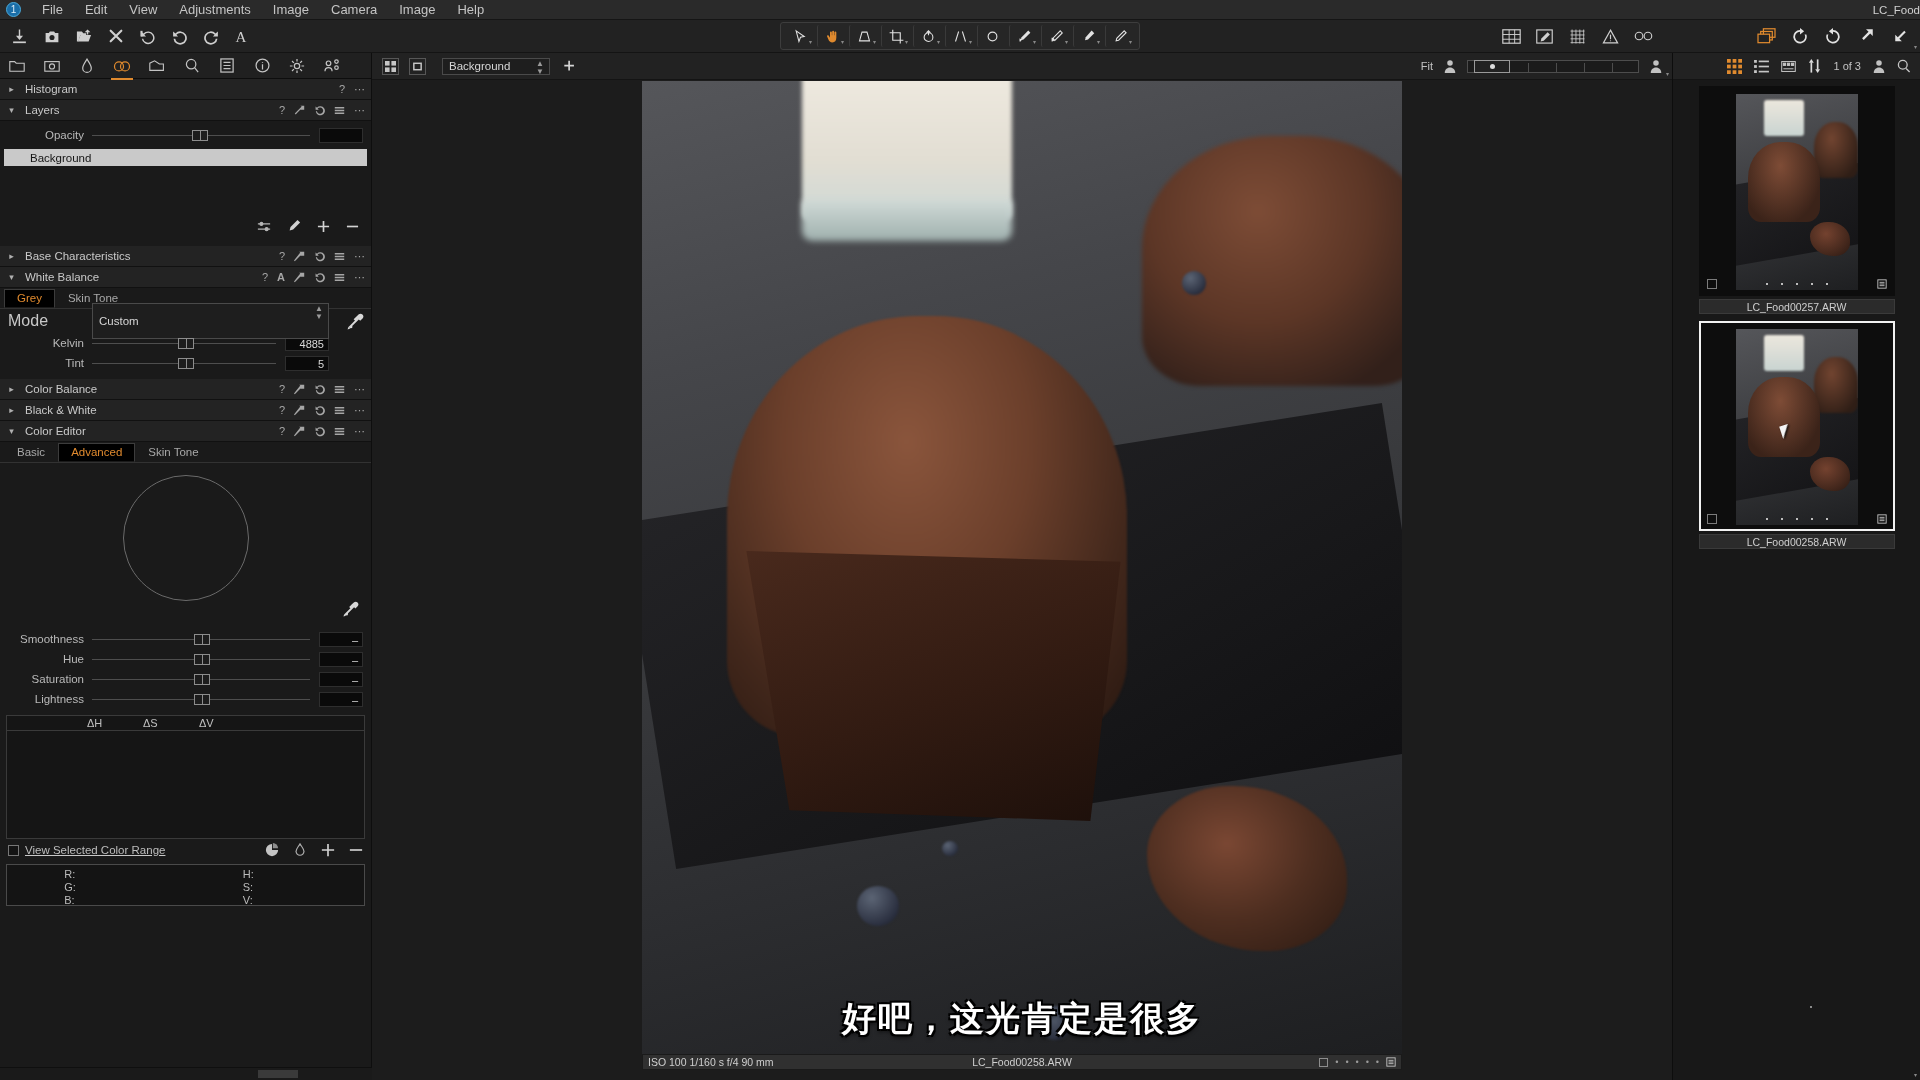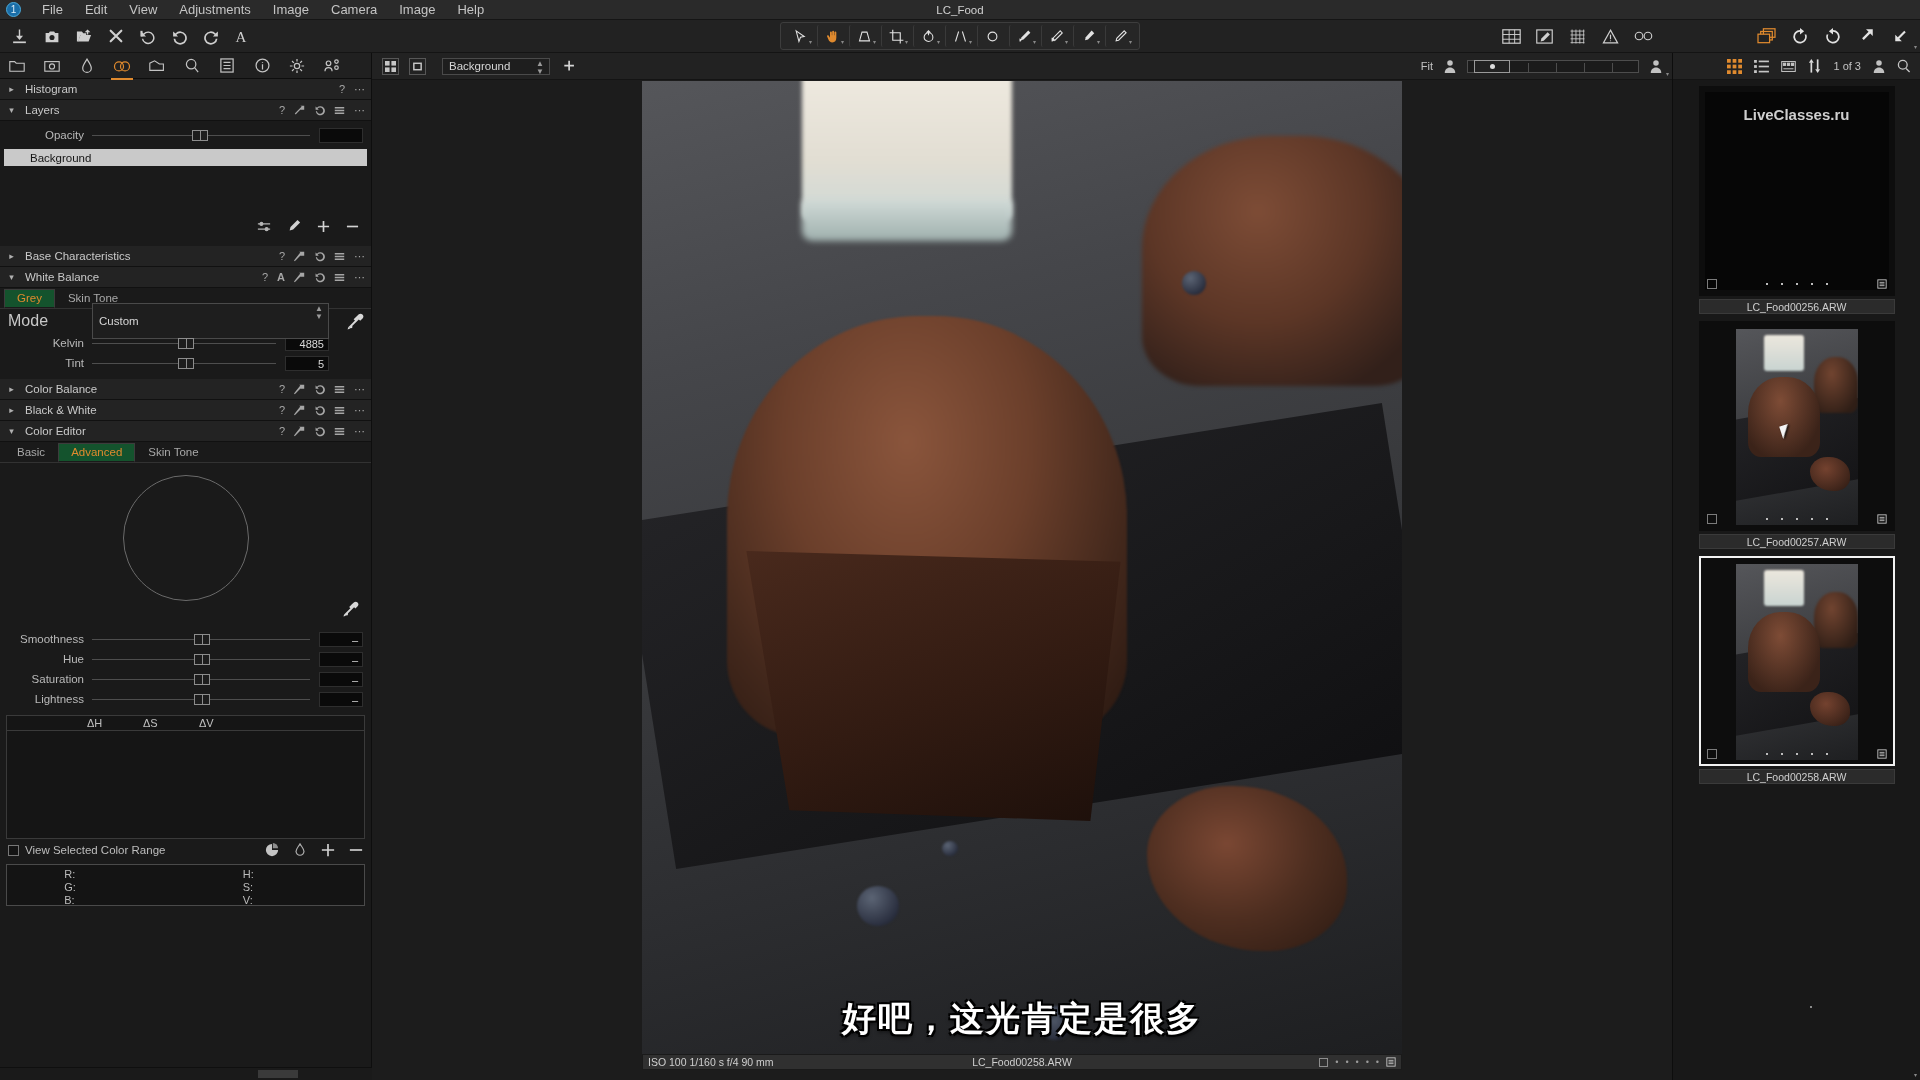--- a/index.html
+++ b/index.html
@@ -18,21 +18,21 @@
     padding-left: 6px; position: relative; border-bottom: 1px solid #151515;
   }
   .appbadge {
     width: 15px; height: 15px; border-radius: 50%;
     background: #1a6ea8; color: #d8ecf8; font-size: 10px;
     display: flex; align-items: center; justify-content: center;
     margin-right: 10px; border: 1px solid #4aa8d8; flex: 0 0 auto;
   }
   .menu-item { font-size: 13px; color: #c4c4c4; padding: 0 11px; cursor: default; white-space: nowrap; }
   .wintitle {
-    position: absolute; left: 0; right: 0; text-align: center;
+    position: absolute; left: 0; right: 0; text-align: right;
     font-size: 11.5px; color: #d0d0d0; pointer-events: none;
   }
 
   
   .maintool {
     height: 33px; background: #222222; display: flex; align-items: center;
     position: relative; border-bottom: 1px solid #141414;
   }
   .mt-left { display: flex; align-items: center; padding-left: 10px; gap: 13px; }
   .mt-center {
@@ -97,21 +97,21 @@
     height: 17px; background: #c9c9c9; color: #151515; font-size: 11.5px;
     display: flex; align-items: center; padding-left: 26px;
   }
   .layers-spacer { height: 52px; }
   .layer-tools { display:flex; justify-content:flex-end; align-items:center; gap: 16px; padding: 0 12px 6px; height: 22px; }
 
   .subtabs { display: flex; align-items: flex-end; height: 21px; border-bottom: 1px solid #323232; padding-left: 4px; }
   .subtab {
     font-size: 11.5px; color: #a8a8a8; padding: 2px 12px 3px; cursor: default; border: 1px solid transparent;
   }
-  .subtab.active { color: #e08a2e; border: 1px solid #3c3c3c; border-bottom-color: #1a1a1a; background: #14532d; }
+  .subtab.active { color: #e08a2e; border: 1px solid #3c3c3c; border-bottom-color: #1a1a1a; background: #000000; }
 
   .selectrow { display:flex; align-items:center; height: 24px; padding: 0 8px; }
   .select {
     flex: 1; height: 36px; background: #1e1e1e; border: 1px solid #4a4a4a;
     font-size: 11.5px; color: #d6d6d6; display: flex; align-items: center;
     padding: 0 6px; position: relative;
   }
   .select .spin { position:absolute; right:5px; top:1px; font-size:8px; line-height:8px; color:#9a9a9a; }
   .eyedrop { width: 34px; display:flex; align-items:center; justify-content:center; }
 
@@ -120,21 +120,21 @@
   .ce-picker { position:absolute; right: 12px; bottom: 6px; }
 
   .deltahdr {
     margin: 6px 6px 0; border: 1px solid #3a3a3a; background: #151515; height: 16px;
     display: flex; align-items: center; font-size: 11px; color: #c0c0c0;
   }
   .deltahdr span { width: 56px; text-align: left; }
   .deltahdr span:first-child { margin-left: 80px; }
   .deltabody { margin: 0 6px; border: 1px solid #3a3a3a; border-top: none; background: #151515; height: 108px; }
 
-  .vscr-row { display:flex; align-items:center; height: 22px; padding: 0 8px; gap: 6px; }
+  .vscr-row { display:flex; align-items:center; height: 22px; padding: 0 8px; gap: 6px; text-decoration: underline; }
   .chkbox { width: 11px; height: 11px; border: 1px solid #777; background: #141414; }
   .vscr-row .txt { font-size: 11.5px; color: #bdbdbd; }
   .vscr-icons { margin-left:auto; display:flex; align-items:center; gap: 14px; }
 
   .rgbbox { margin: 3px 6px 0; border: 1px solid #4a4a4a; background: #141414; height: 42px;
             display:flex; font-size: 11px; color:#bcbcbc; padding-top: 3px; }
   .rgbcol { width: 50%; display:flex; flex-direction: column; align-items:center; gap:1px; }
   .rgbcol div { width: 64px; text-align:left; line-height: 12px; }
 
   
@@ -1015,46 +1015,20 @@
           <svg width="14" height="14" viewBox="0 0 16 16" fill="none" stroke="#c6c6c6" stroke-width="1.5">
               <circle cx="6.6" cy="6.6" r="5"></circle>
               <path d="M10.4 10.8l4 4"></path>
             </svg>
           <span class="caret-tiny">▾</span>
         </span>
       </div>
 
       <div class="thumbs">
 
-        <div class="thumb-wrap">
-          <div class="thumb-frame">
-            <div class="thumb-img">
-              <div class="mini dark">
-                <div class="lab">LiveClasses.ru</div>
-              </div>
-            </div>
-            <div class="thumb-ov">
-              <span class="thumb-sq"></span>
-              <span class="thumb-dots">
-                  <i></i>
-                  <i></i>
-                  <i></i>
-                  <i></i>
-                  <i></i>
-                </span>
-              <span class="hi">
-                <svg width="10" height="10" viewBox="0 0 12 12" fill="none" stroke="#c2c2c2" stroke-width="1.1">
-                    <rect x="1" y="1" width="10" height="10"></rect>
-                    <path d="M3 4h6M3 6h6M3 8h6"></path>
-                  </svg>
-              </span>
-            </div>
-          </div>
-          <div class="thumb-cap">LC_Food00256.ARW</div>
-        </div>
 
         <div class="thumb-wrap">
           <div class="thumb-frame">
             <div class="thumb-img">
               <div class="mini">
                 <div class="mini-photo">
                   <div class="mp-glass"></div>
                   <div class="mp-slate"></div>
                   <div class="mp-m2"></div>
                   <div class="mp-m1"></div>

